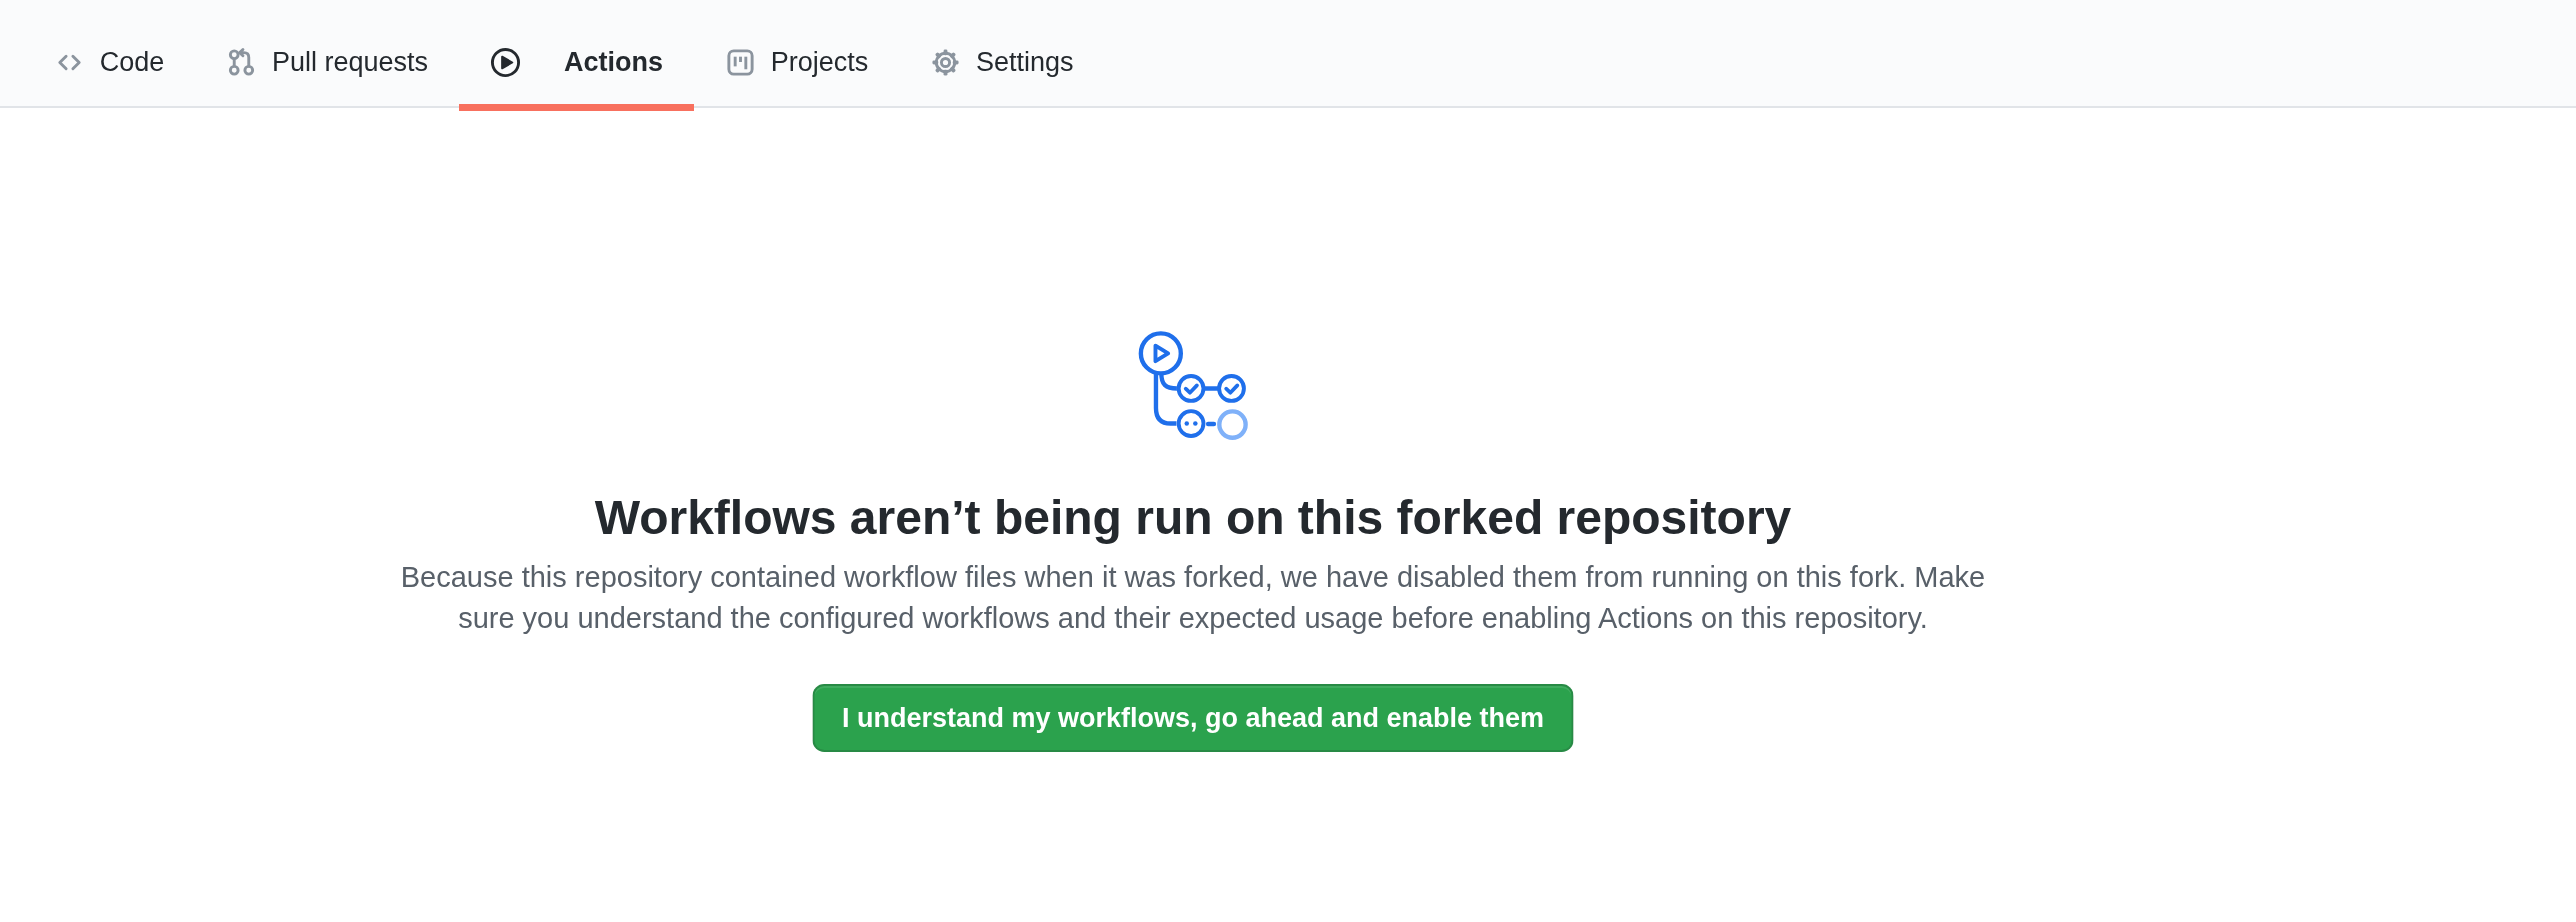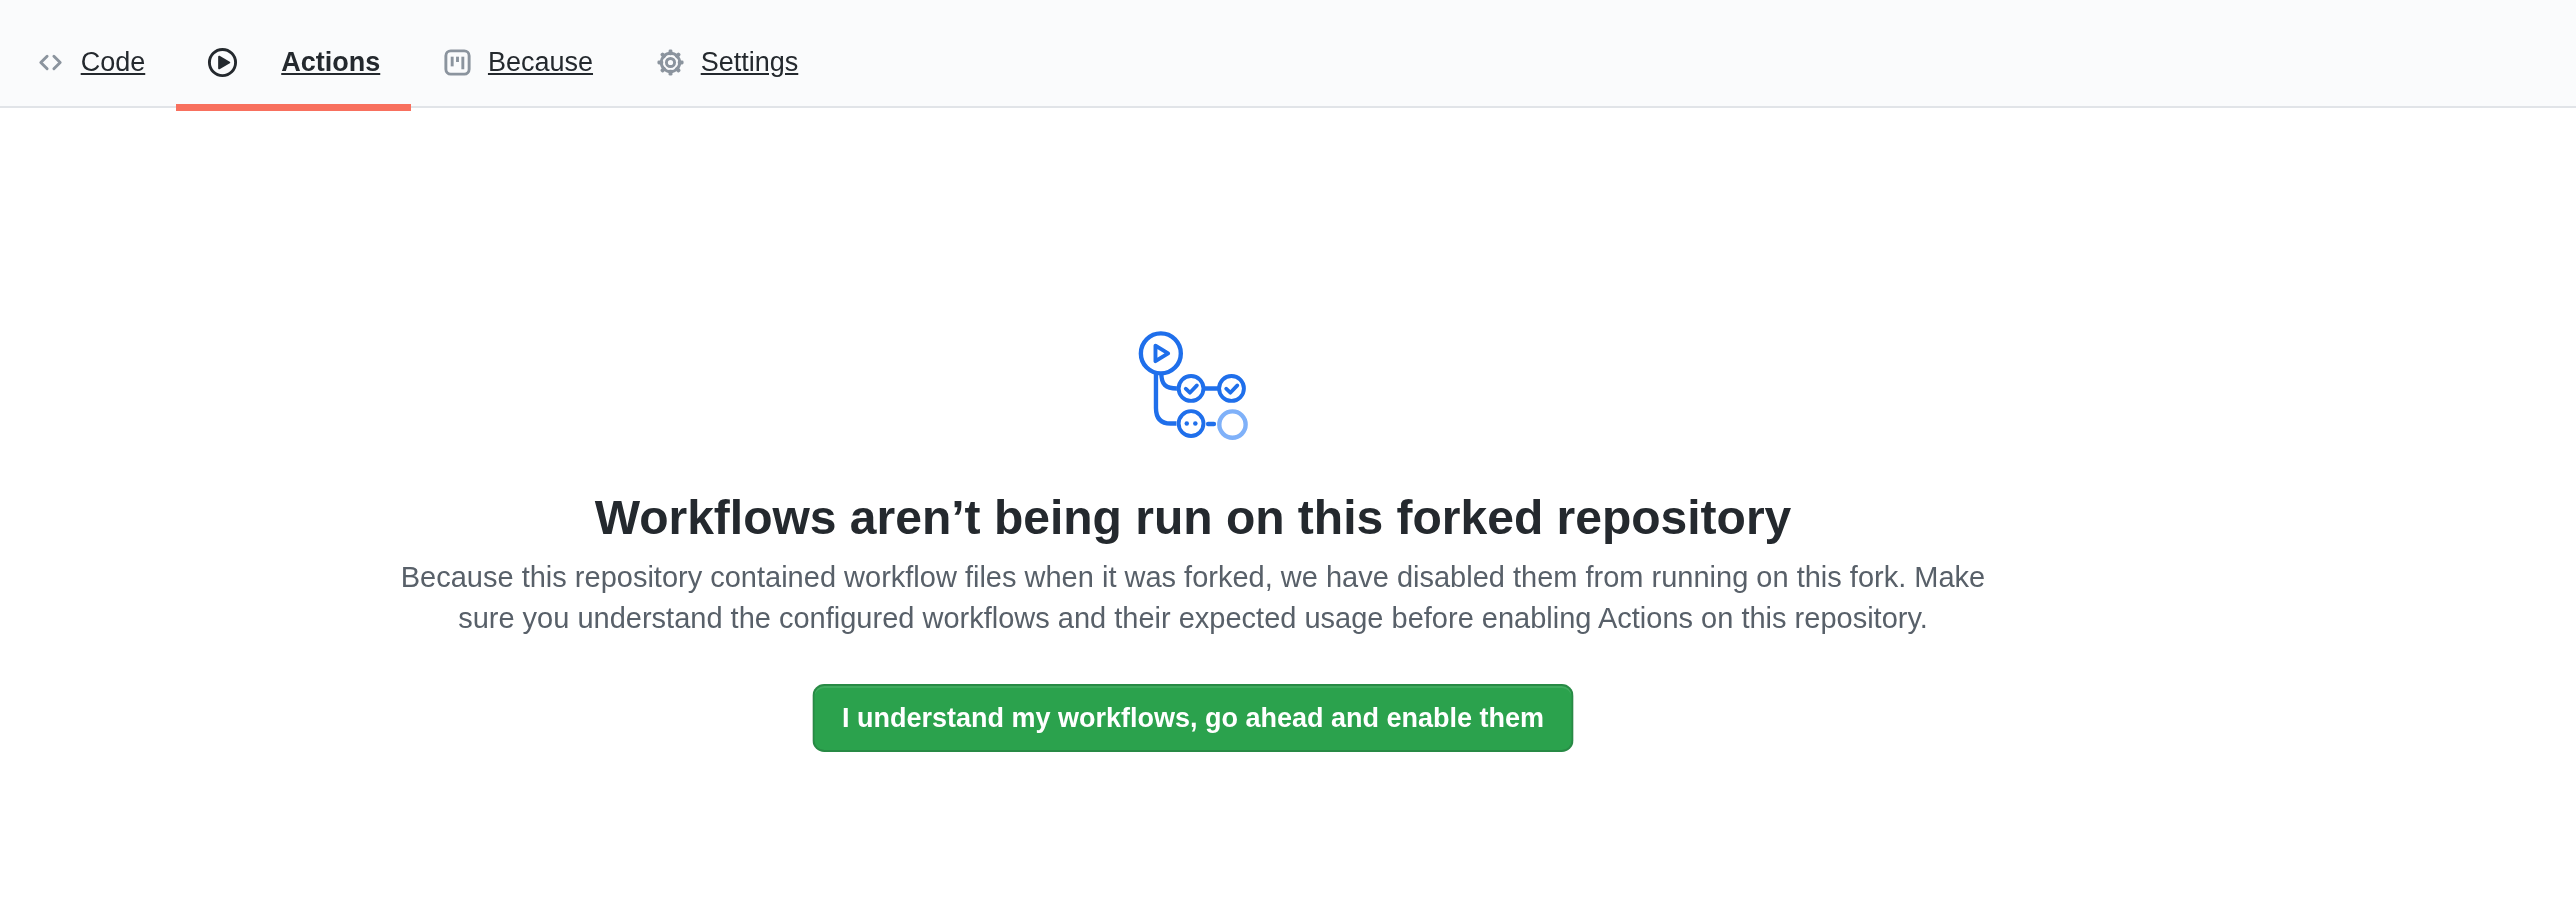--- a/index.html
+++ b/index.html
@@ -20,22 +20,21 @@
     position:relative;
   }
   
   .tabbar{
     width:100%;
     height:108px;
     background:var(--tab-bar-bg,#fafbfc);
     border-bottom:2.9px solid var(--tab-bar-border,#e1e4e8);
     display:flex;
     align-items:stretch;
-    padding-left:4px;
-    text-decoration:underline;
+    padding-left:23px;
   }
   .tab{
     display:flex;
     align-items:center;
     gap:14.7px;
     height:108px;
     padding:17.6px 31px 0 31px;
     font-size:27px;
     line-height:1;
     color:#24292e;
@@ -114,41 +113,54 @@
   <a class="tab">
     <span class="ticon">
       <svg width="31" height="31" viewBox="0 0 32 32">
         <path class="oct" d="M12.5 9.5 L6 16 L12.5 22.5" stroke-linecap="round" stroke-linejoin="round"></path>
         <path class="oct" d="M19.5 9.5 L26 16 L19.5 22.5" stroke-linecap="round" stroke-linejoin="round"></path>
       </svg>
     </span>
     <span class="tlabel">Code</span>
   </a>
 
+  <a class="tab">
+    <span class="ticon">
+      <svg width="31" height="31" viewBox="0 0 32 32">
+        <circle class="oct" cx="8.5" cy="8" r="4"></circle>
+        <line class="oct" x1="8.5" y1="12.5" x2="8.5" y2="19.5"></line>
+        <circle class="oct" cx="8.5" cy="24" r="4"></circle>
+        <path class="oct" d="M17.5 2.5 L14.2 5.8 L17.5 9.1" stroke-linecap="round" stroke-linejoin="round"></path>
+        <path class="oct" d="M14.8 5.8 H18.5 Q23.5 5.8 23.5 10.8 V19.5" stroke-linecap="round"></path>
+        <circle class="oct" cx="23.5" cy="24" r="4"></circle>
+      </svg>
+    </span>
+    <span class="tlabel">Pull requests</span>
+  </a>
 
   <a class="tab selected">
     <span class="ticon">
       <svg width="31" height="31" viewBox="0 0 32 32">
         <circle class="oct-dark" cx="16" cy="16" r="13.5"></circle>
         <path class="oct-fill-dark" d="M12.5 10 L23 16 L12.5 22 Z" stroke="#24292e" stroke-width="2" stroke-linejoin="round"></path>
       </svg>
     </span>
     <span class="tlabel">Actions</span>
   </a>
 
   <a class="tab">
     <span class="ticon">
       <svg width="31" height="31" viewBox="0 0 32 32">
         <rect class="oct" x="4" y="4" width="24" height="24" rx="5"></rect>
         <line class="oct" x1="10.5" y1="10" x2="10.5" y2="20"></line>
         <line class="oct" x1="16" y1="10" x2="16" y2="15.5"></line>
         <line class="oct" x1="21.5" y1="10" x2="21.5" y2="23"></line>
       </svg>
     </span>
-    <span class="tlabel">Because</span>
+    <span class="tlabel">Projects</span>
   </a>
 
   <a class="tab">
     <span class="ticon">
       <svg width="31" height="31" viewBox="0 0 32 32">
         <g>
           <rect class="oct-fill" x="14" y="2.5" width="4" height="6" rx="1.5"></rect>
           <rect class="oct-fill" x="14" y="2.5" width="4" height="6" rx="1.5" transform="rotate(45 16 16)"></rect>
           <rect class="oct-fill" x="14" y="2.5" width="4" height="6" rx="1.5" transform="rotate(90 16 16)"></rect>
           <rect class="oct-fill" x="14" y="2.5" width="4" height="6" rx="1.5" transform="rotate(135 16 16)"></rect>

